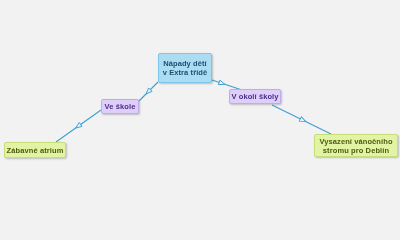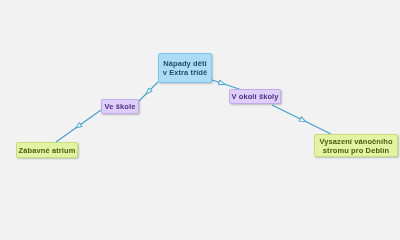--- a/index.html
+++ b/index.html
@@ -85,18 +85,18 @@
       </g>
   </svg>
 
   <div class="node node-branch" id="node-branch-left" style="left: 101px; top: 99px; width: 38px; height: 15px;">Ve škole</div>
 
   <div class="node node-root" id="node-root" style="left: 158px; top: 53px; width: 54px; height: 30px;">Nápady dětí
 v Extra třídě</div>
 
   <div class="node node-branch" id="node-branch-right" style="left: 229px; top: 78px; width: 52px; height: 15px; margin-top: 11px;">V okolí školy</div>
 
-  <div class="node node-leaf" id="node-leaf-left" style="left: 16px; top: 142px; width: 62px; height: 16px;">Zábavné atrium</div>
+  <div class="node node-leaf" id="node-leaf-left" style="left: 4px; top: 142px; width: 62px; height: 16px;">Zábavné atrium</div>
 
   <div class="node node-leaf" id="node-leaf-right" style="left: 314px; top: 134px; width: 84px; height: 23px;">Vysazení vánočního
 stromu pro Deblín</div>
 
 </div>
 
 </body></html>

